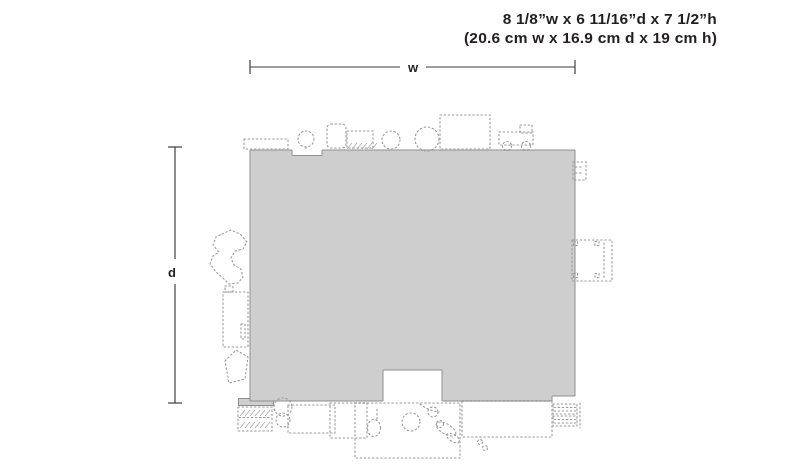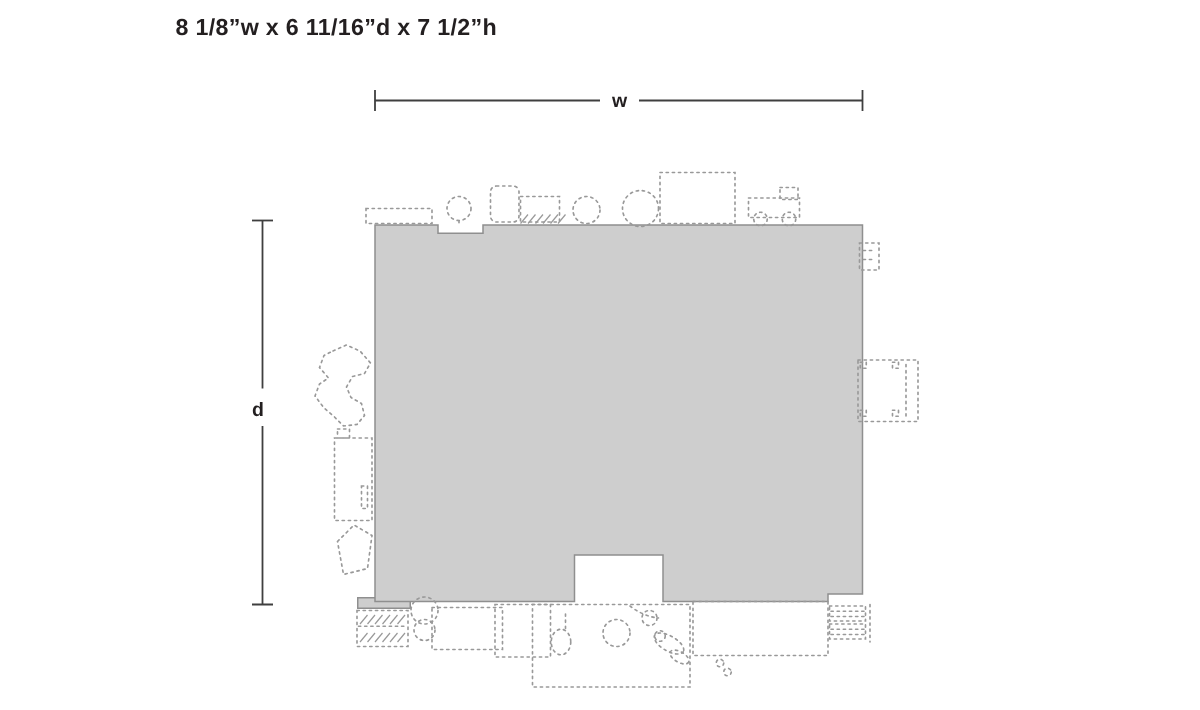--- a/index.html
+++ b/index.html
@@ -17,21 +17,21 @@
     height: 473px;
     background: var(--page-bg);
     overflow: hidden;
     font-family: "Liberation Sans", sans-serif;
   }
   .title {
     position: absolute;
     left: 117px;
     top: 9px;
     width: 600px;
-    text-align: left;
+    text-align: right;
     color: var(--text-color);
     font-size: 15.5px;
     font-weight: 600;
     line-height: 19px;
     letter-spacing: 0.2px;
   }
   svg.diagram { position: absolute; left: 0; top: 0; }
 
   .dim-line { stroke: var(--dimension-line); stroke-width: 1.2; fill: none; }
   .dim-label {
@@ -51,20 +51,21 @@
   }
   .hatch { stroke: var(--detail-outline); stroke-width: 0.8; fill: none; }
 </style>
 </head>
 <body>
 
 <div class="canvas">
 
   <div class="title">
     <div>8 1/8”w x 6 11/16”d x 7 1/2”h</div>
+    <div>(20.6 cm w x 16.9 cm d x 19 cm h)</div>
   </div>
 
   <svg class="diagram" width="800" height="473" viewBox="0 0 800 473">
 
     <g>
       <path class="dim-line" d="M250,60 V74"></path>
       <path class="dim-line" d="M575,60 V74"></path>
       <path class="dim-line" d="M250,67 H400"></path>
       <path class="dim-line" d="M426,67 H575"></path>
       <text class="dim-label" x="413" y="71.5" text-anchor="middle">w</text>

